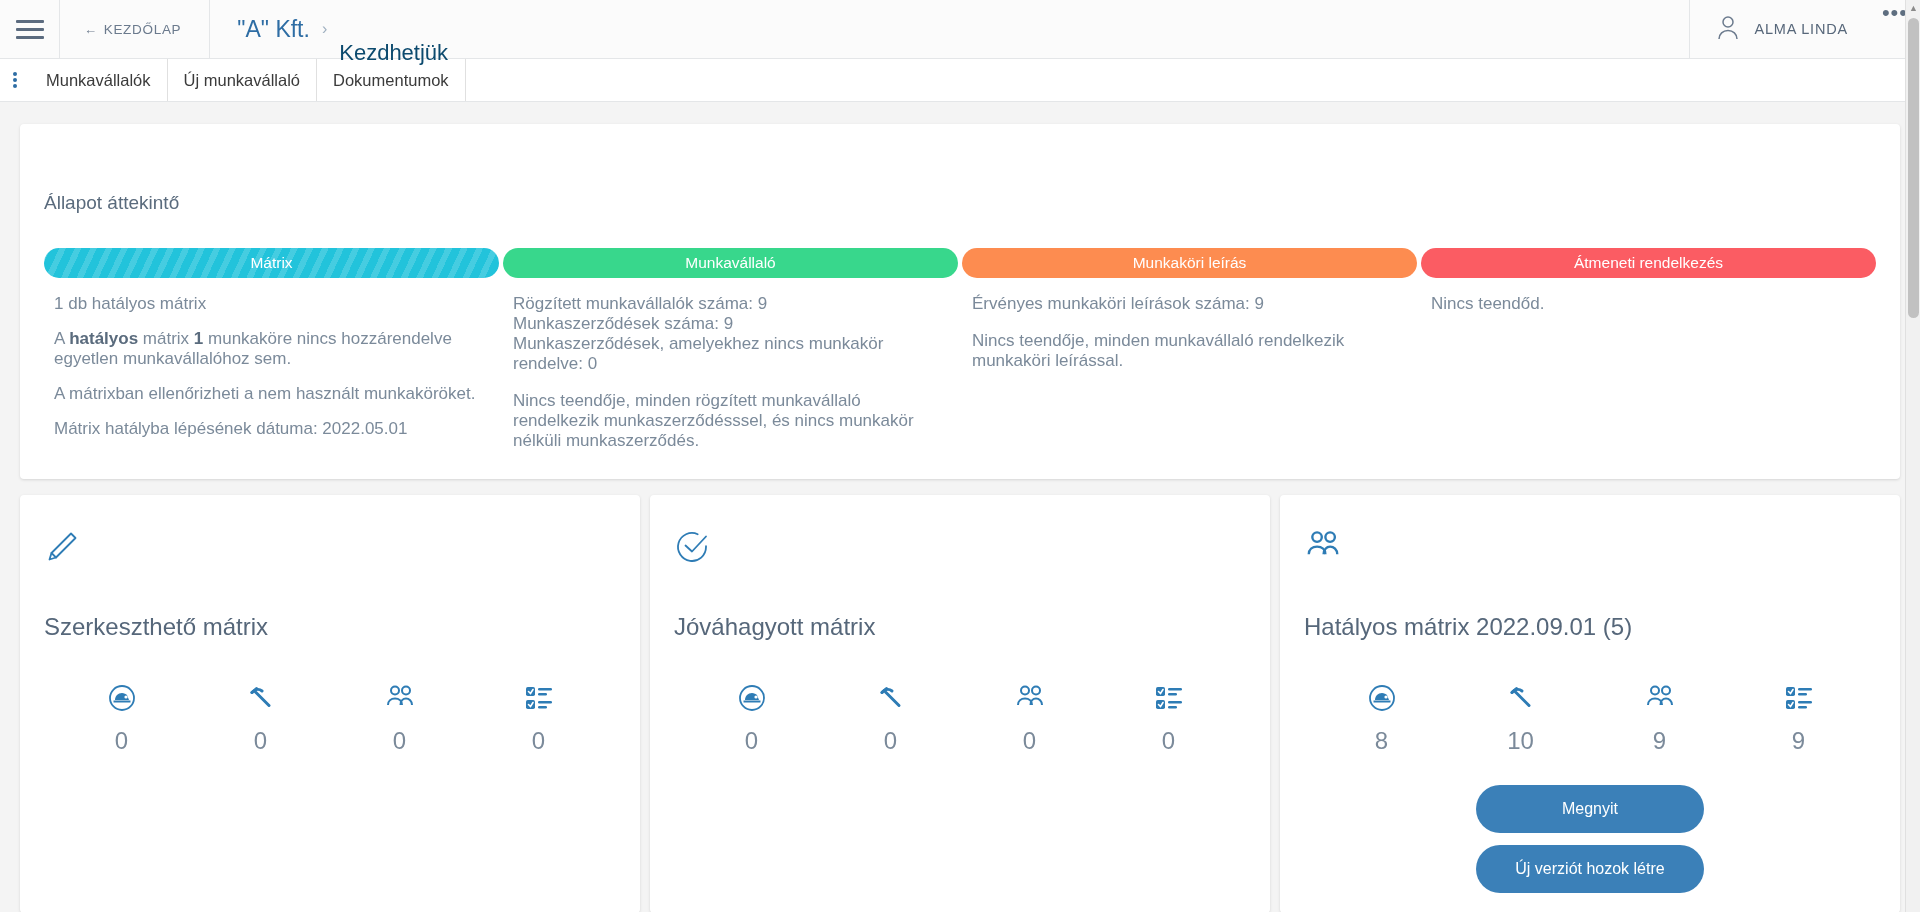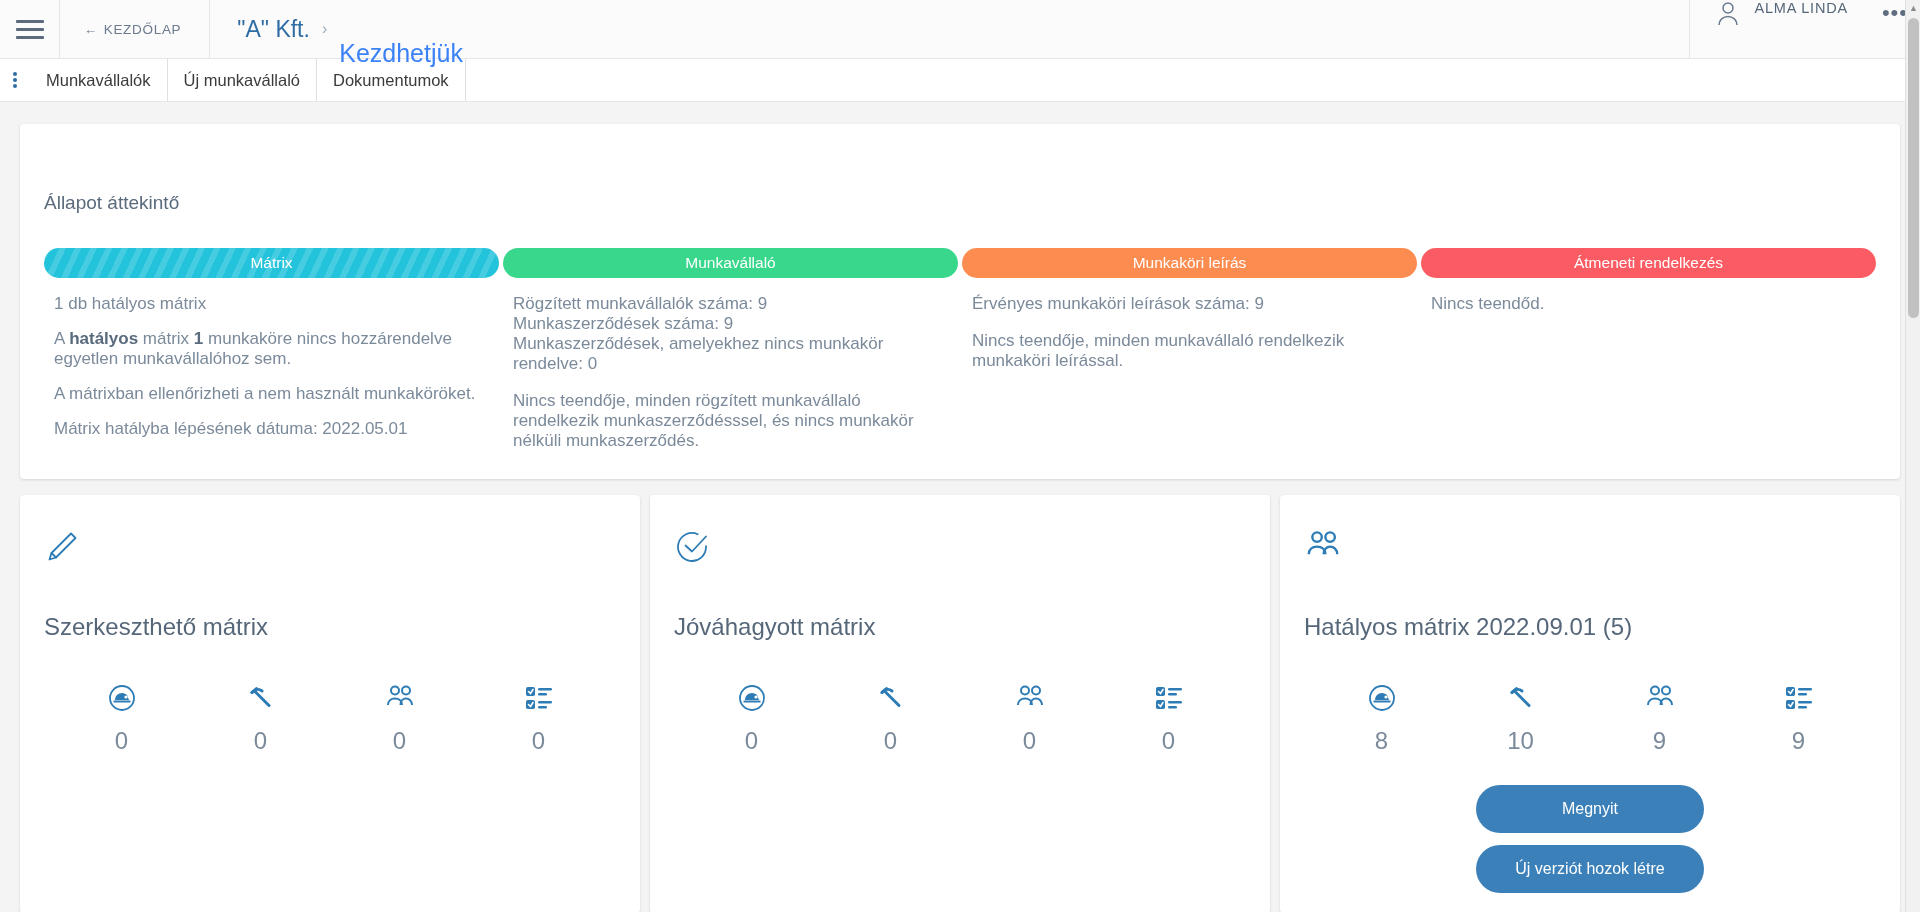--- a/index.html
+++ b/index.html
@@ -36,24 +36,24 @@
     cursor: pointer;
   }
   .home-arrow { font-size: 13px; color: #6b7a8d; }
 
   .breadcrumb {
     display: flex; align-items: center; gap: 12px;
     padding-left: 27px; flex: 1;
   }
   .bc-company { color: #2e6da4; font-size: 23px; }
   .bc-sep { color: #9fb0c0; font-size: 16px; }
-  .bc-page { color: #3b82f6; font-size: 25px; margin-top: 48px; }
+  .bc-page { color: #0c4a6e; font-size: 22px; margin-top: 48px; }
 
   .user-block {
-    display: flex; align-items: flex-start; gap: 14px;
+    display: flex; align-items: center; gap: 14px;
     padding: 0 22px 0 26px;
     border-left: 1px solid #e4e6e8;
     cursor: pointer;
   }
   .user-name { color: #57677a; font-size: 14.5px; letter-spacing: .8px; }
   .dots { color: #5e6e80; font-size: 22px; letter-spacing: 1px; padding: 0 12px; cursor: pointer; }
 
   
   .subnav {
     height: 43px;

